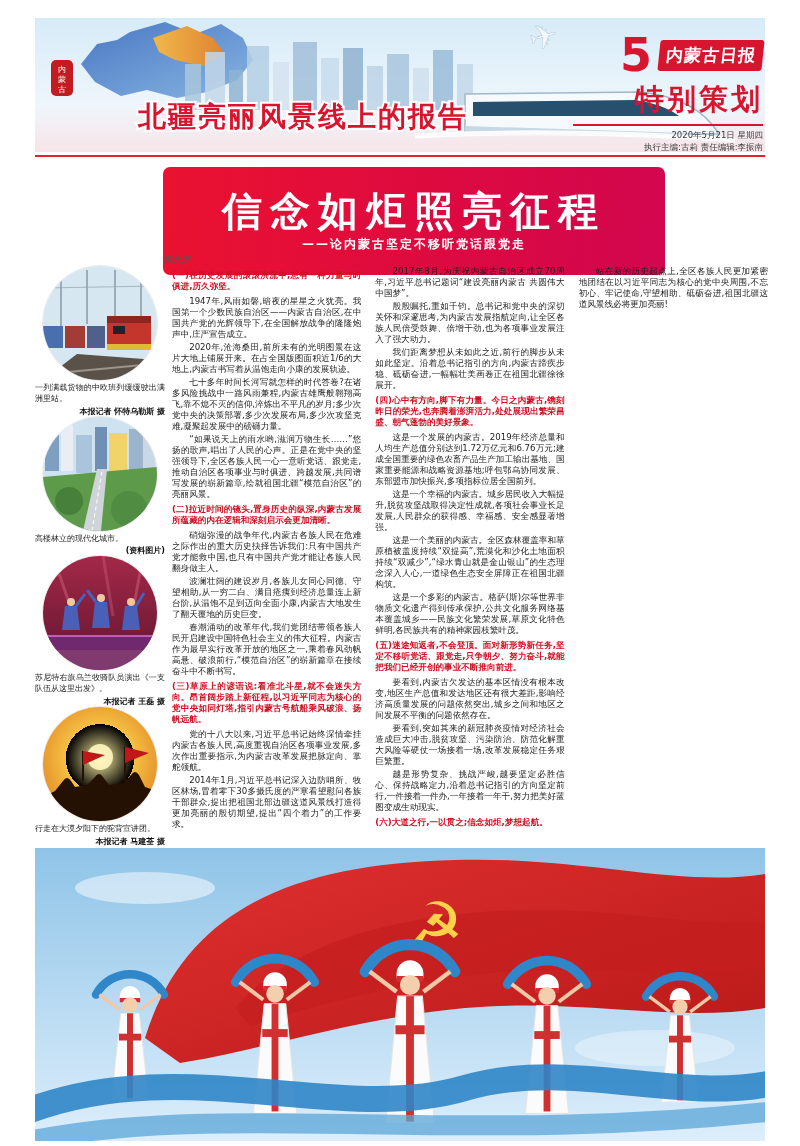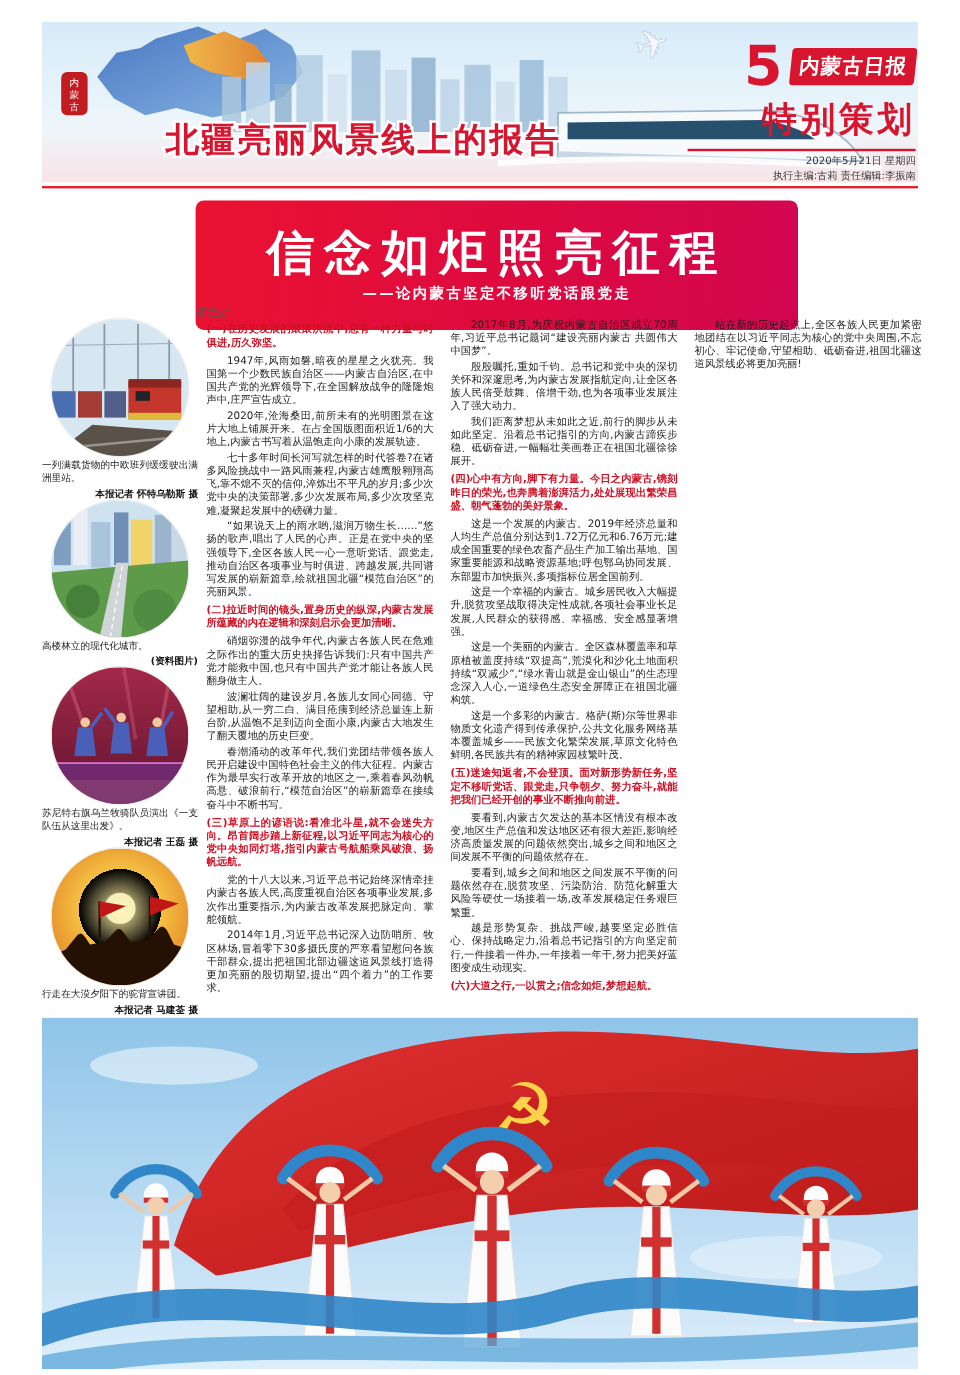--- a/index.html
+++ b/index.html
@@ -266,21 +266,21 @@
       <p class="body">2017年8月,为庆祝内蒙古自治区成立70周年,习近平总书记题词“建设亮丽内蒙古 共圆伟大中国梦”。</p>
       <p class="body">殷殷嘱托,重如千钧。总书记和党中央的深切关怀和深邃思考,为内蒙古发展指航定向,让全区各族人民倍受鼓舞、倍增干劲,也为各项事业发展注入了强大动力。</p>
       <p class="body">我们距离梦想从未如此之近,前行的脚步从未如此坚定。沿着总书记指引的方向,内蒙古蹄疾步稳、砥砺奋进,一幅幅壮美画卷正在祖国北疆徐徐展开。</p>
       <p class="heading">(四)心中有方向,脚下有力量。今日之内蒙古,镌刻昨日的荣光,也奔腾着澎湃活力,处处展现出繁荣昌盛、朝气蓬勃的美好景象。</p>
       <p class="body">这是一个发展的内蒙古。2019年经济总量和人均生产总值分别达到1.72万亿元和6.76万元;建成全国重要的绿色农畜产品生产加工输出基地、国家重要能源和战略资源基地;呼包鄂乌协同发展、东部盟市加快振兴,多项指标位居全国前列。</p>
       <p class="body">这是一个幸福的内蒙古。城乡居民收入大幅提升,脱贫攻坚战取得决定性成就,各项社会事业长足发展,人民群众的获得感、幸福感、安全感显著增强。</p>
       <p class="body">这是一个美丽的内蒙古。全区森林覆盖率和草原植被盖度持续“双提高”,荒漠化和沙化土地面积持续“双减少”,“绿水青山就是金山银山”的生态理念深入人心,一道绿色生态安全屏障正在祖国北疆构筑。</p>
       <p class="body">这是一个多彩的内蒙古。格萨(斯)尔等世界非物质文化遗产得到传承保护,公共文化服务网络基本覆盖城乡——民族文化繁荣发展,草原文化特色鲜明,各民族共有的精神家园枝繁叶茂。</p>
       <p class="heading">(五)迷途知返者,不会登顶。面对新形势新任务,坚定不移听党话、跟党走,只争朝夕、努力奋斗,就能把我们已经开创的事业不断推向前进。</p>
       <p class="body">要看到,内蒙古欠发达的基本区情没有根本改变,地区生产总值和发达地区还有很大差距,影响经济高质量发展的问题依然突出,城乡之间和地区之间发展不平衡的问题依然存在。</p>
-      <p class="body">要看到,城乡之间和地区之间发展不平衡的问题依然存在,脱贫攻坚、污染防治、防范化解重大风险等硬仗一场接着一场,改革发展稳定任务艰巨繁重。</p>
+      <p class="body">要看到,突如其来的新冠肺炎疫情对经济社会造成巨大冲击,脱贫攻坚、污染防治、防范化解重大风险等硬仗一场接着一场,改革发展稳定任务艰巨繁重。</p>
       <p class="body">越是形势复杂、挑战严峻,越要坚定必胜信心、保持战略定力,沿着总书记指引的方向坚定前行,一件接着一件办,一年接着一年干,努力把美好蓝图变成生动现实。</p>
       <p class="heading">(六)大道之行,一以贯之;信念如炬,梦想起航。</p>
       <p class="body">站在新的历史起点上,全区各族人民更加紧密地团结在以习近平同志为核心的党中央周围,不忘初心、牢记使命,守望相助、砥砺奋进,祖国北疆这道风景线必将更加亮丽!</p>
     </div>
 
   <div class="bottom-photo">
     <svg width="730" height="293" viewBox="0 0 730 293">
       <defs>
         <linearGradient id="bsky" x1="0" y1="0" x2="0" y2="1">
           <stop offset="0" stop-color="#8fc4e8"></stop>

